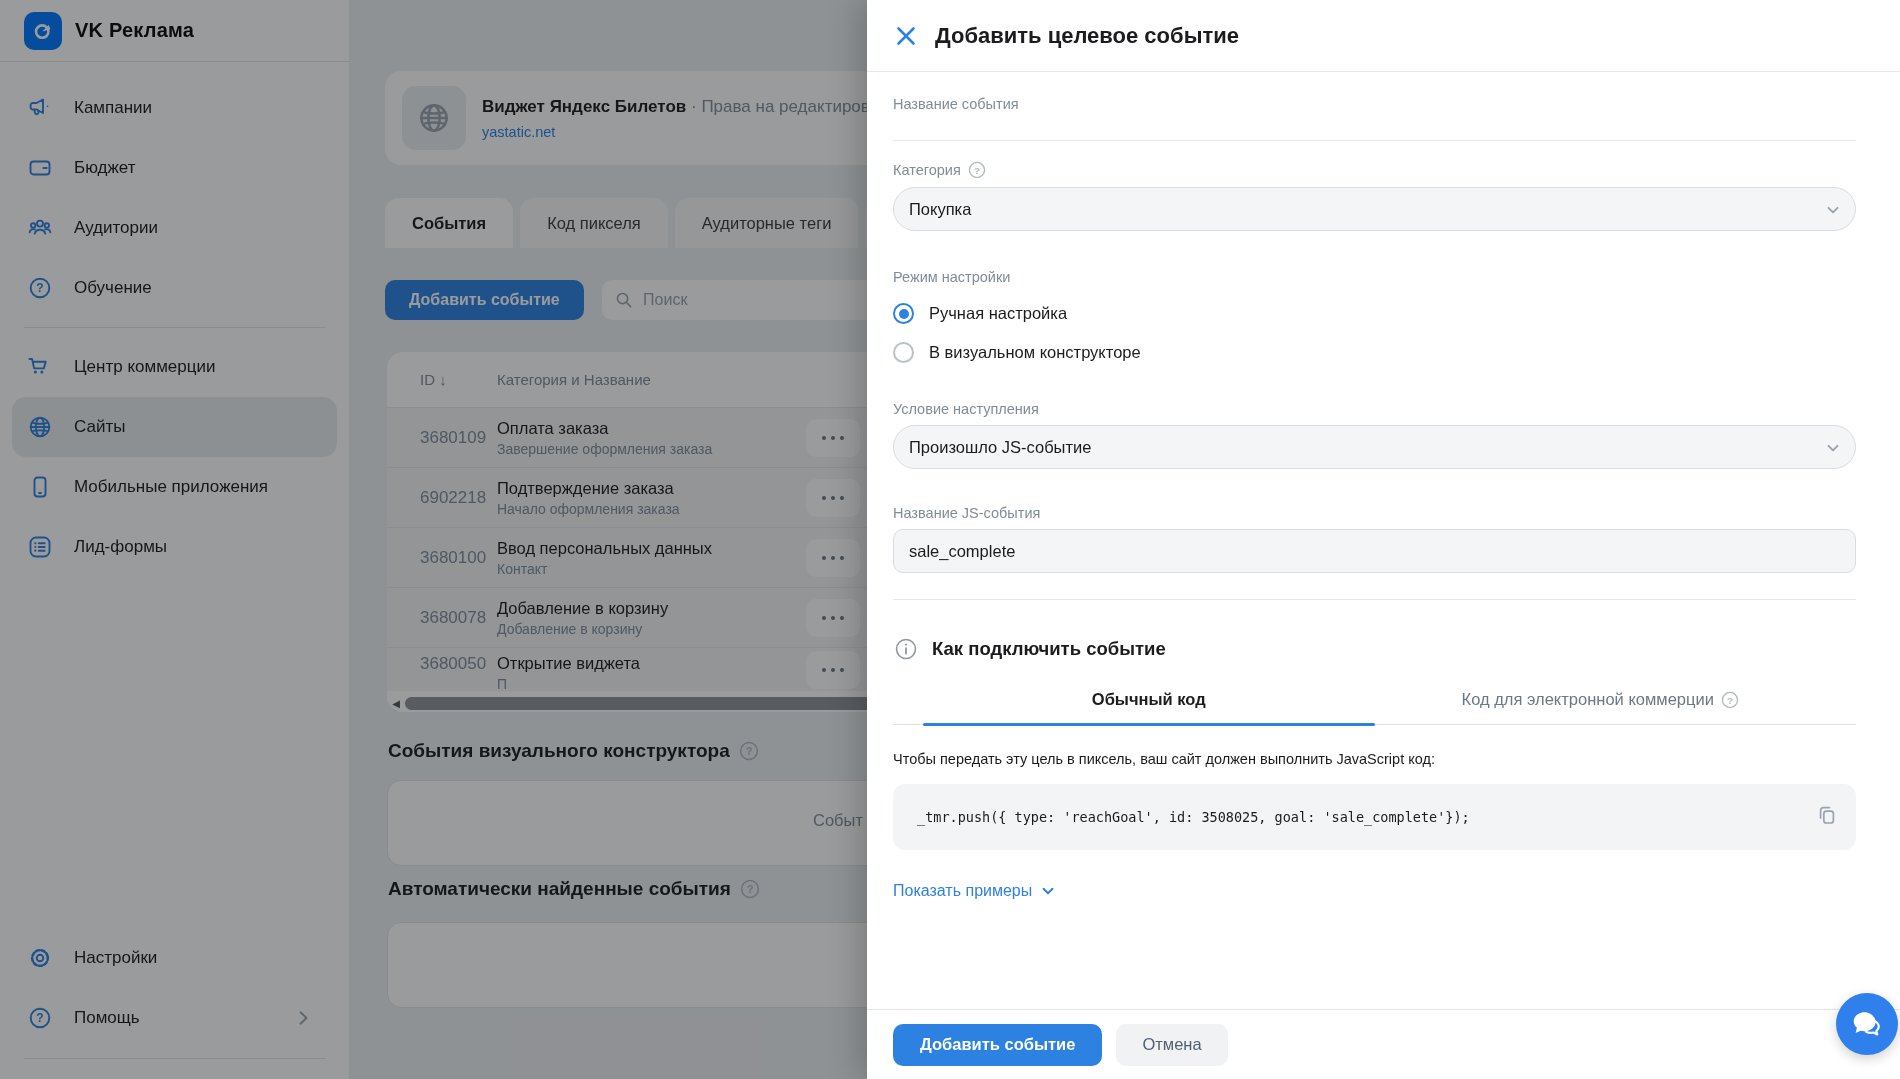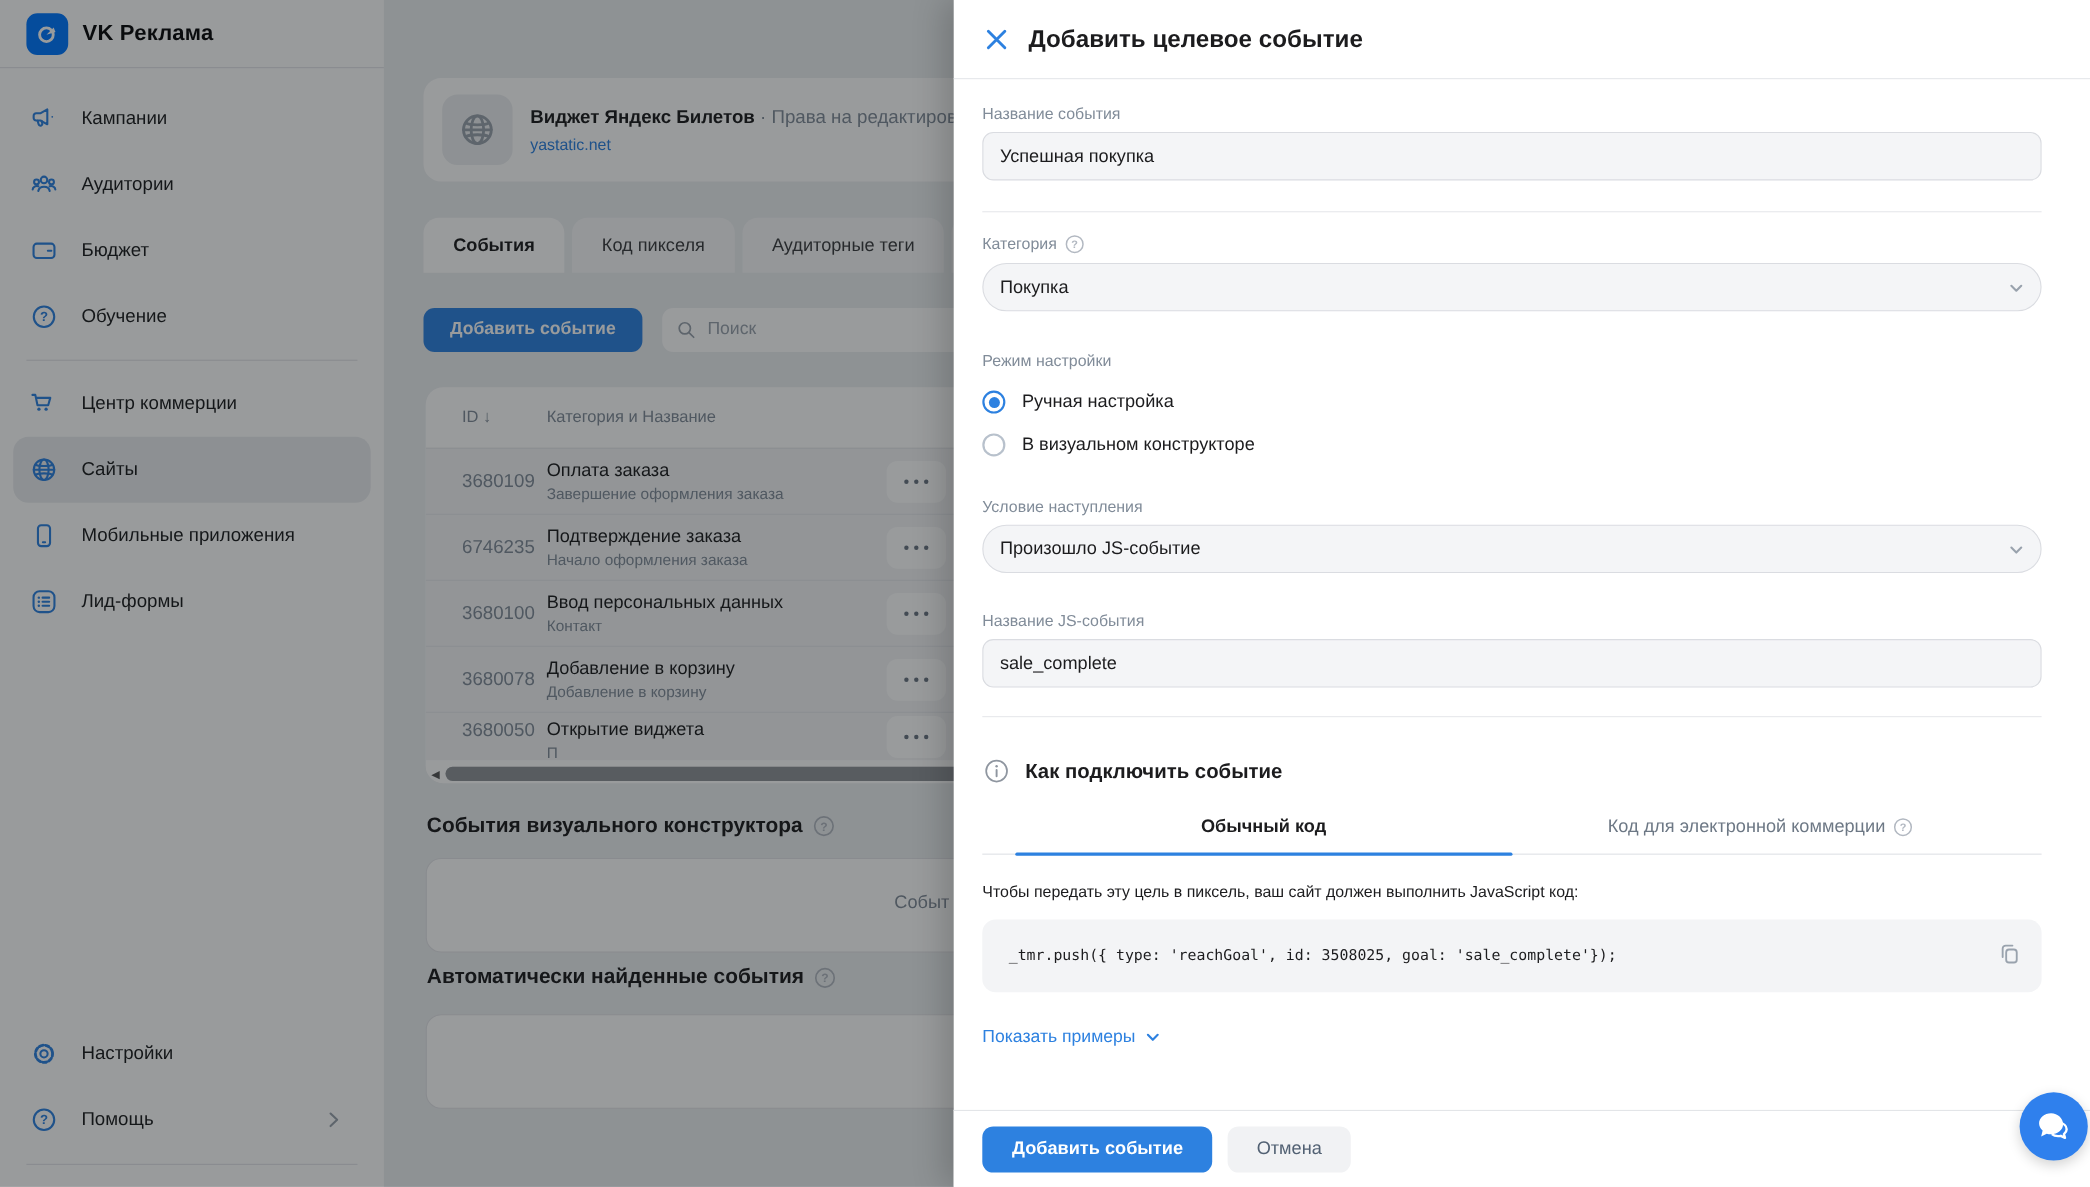--- a/index.html
+++ b/index.html
@@ -155,21 +155,21 @@
           <div class="t">Оплата заказа</div>
           <div class="s">Завершение оформления заказа</div>
         </div>
         <div class="row-menu">
             <i></i>
             <i></i>
             <i></i>
           </div>
       </div>
       <div class="trow">
-        <div class="cell-id">6746235</div>
+        <div class="cell-id">6902218</div>
         <div class="cell-cat">
           <div class="t">Подтверждение заказа</div>
           <div class="s">Начало оформления заказа</div>
         </div>
         <div class="row-menu">
             <i></i>
             <i></i>
             <i></i>
           </div>
       </div>
@@ -254,37 +254,37 @@
       <div class="nav">
         <svg class="ic blue-ic" viewBox="0 0 28 28">
           <path d="M17 5.5v13.5l-6.4-3.5H6.8a2.2 2.2 0 0 1-2.2-2.2v-2.1a2.2 2.2 0 0 1 2.2-2.2h3.8z"></path>
           <path d="M8.2 15.8l.9 3.2a1.7 1.7 0 0 0 3.3-.9l-.6-2.2"></path>
           <circle cx="21.5" cy="12.2" r="0.8" fill="#2d81e0" stroke="none"></circle>
         </svg>
         <span class="nav-label">Кампании</span>
       </div>
       <div class="nav">
         <svg class="ic blue-ic" viewBox="0 0 28 28">
+          <rect x="4.5" y="7.5" width="19" height="13" rx="3"></rect>
+            <path d="M17.5 14h3.2"></path>
+        </svg>
+        <span class="nav-label">Бюджет</span>
+      </div>
+      <div class="nav">
+        <svg class="ic blue-ic" viewBox="0 0 28 28">
           <circle cx="14" cy="9.6" r="3"></circle>
             <path d="M8.8 19.6a5.3 4.7 0 0 1 10.4 0"></path>
           <circle cx="7.2" cy="11.4" r="2.2"></circle>
             <circle cx="20.8" cy="11.4" r="2.2"></circle>
           <path d="M3.7 18.3a3.7 3.3 0 0 1 5.2-2.9M24.3 18.3a3.7 3.3 0 0 0-5.2-2.9"></path>
         </svg>
         <span class="nav-label">Аудитории</span>
       </div>
       <div class="nav">
         <svg class="ic blue-ic" viewBox="0 0 28 28">
-          <rect x="4.5" y="7.5" width="19" height="13" rx="3"></rect>
-            <path d="M17.5 14h3.2"></path>
-        </svg>
-        <span class="nav-label">Бюджет</span>
-      </div>
-      <div class="nav">
-        <svg class="ic blue-ic" viewBox="0 0 28 28">
           <circle cx="14" cy="14" r="9.3"></circle>
           <text x="14" y="18.2" text-anchor="middle" font-size="12" fill="#2d81e0" stroke="none" font-weight="700">?</text>
         </svg>
         <span class="nav-label">Обучение</span>
       </div>
       <div class="nav-divider"></div>
       <div class="nav">
         <svg class="ic blue-ic" viewBox="0 0 28 28">
           <path d="M3.5 6h2.6l2 9.4h9.7l1.9-6.7H7.3"></path>
           <circle cx="9.4" cy="19" r="1.5" fill="#2d81e0" stroke="none"></circle>
@@ -349,21 +349,20 @@
       <div class="close-btn">
         <svg width="22" height="22" viewBox="0 0 22 22">
           <path d="M3.5 3.5L18.5 18.5M18.5 3.5L3.5 18.5" stroke="#2d81e0" stroke-width="2.6" stroke-linecap="round"></path>
         </svg>
       </div>
       <div class="drawer-title">Добавить целевое событие</div>
     </div>
 
     <div class="drawer-body">
       <div class="lbl mt12">Название события</div>
-      <input class="inp mt8" readonly="" value="Успешная покупка" style="">
 
       <div class="hr mt28"></div>
 
       <div class="lbl mt20">
         <span>Категория</span>
         <svg width="18" height="18" viewBox="0 0 20 20">
           <circle cx="10" cy="10" r="8.4" fill="none" stroke="#b2b8c1" stroke-width="1.5"></circle>
           <text x="10" y="14" text-anchor="middle" font-size="11" fill="#b2b8c1" font-weight="700">?</text>
         </svg>
       </div>

